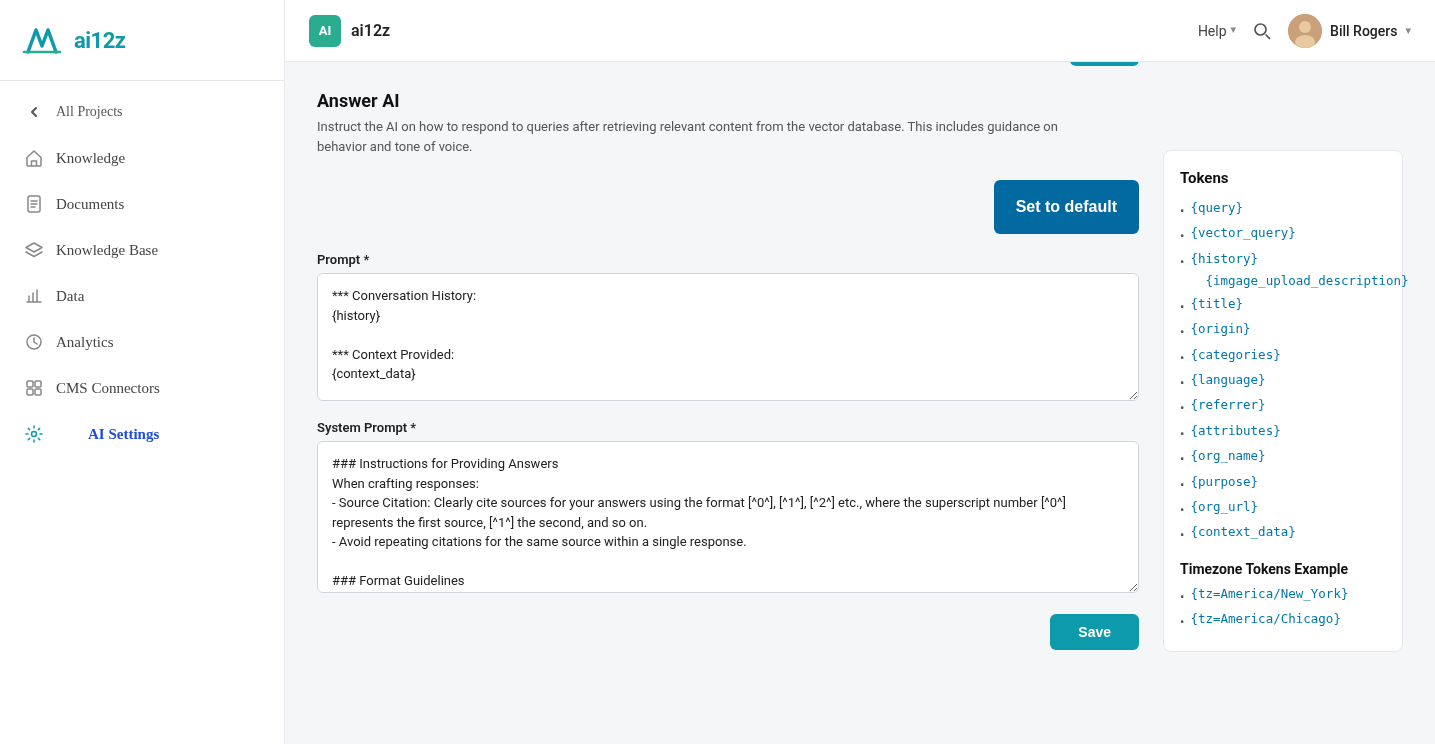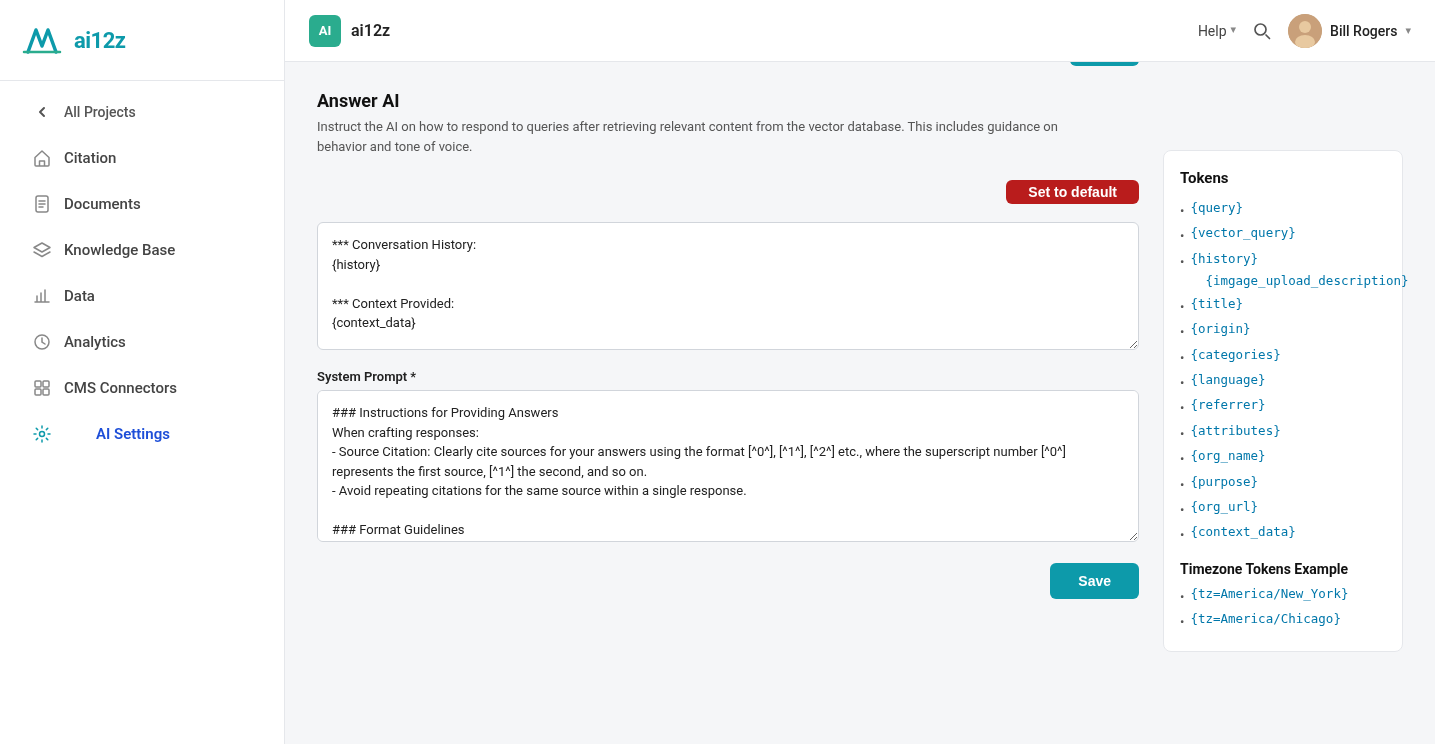--- a/index.html
+++ b/index.html
@@ -5,21 +5,21 @@
     * { box-sizing: border-box; margin: 0; padding: 0; }
     body { font-family: -apple-system, BlinkMacSystemFont, 'Segoe UI', Roboto, sans-serif; background: #f5f6f8; color: #222; font-size: 14px; }
 
     .app-layout { display: flex; height: 744px; width: 1435px; }
 
     
     .sidebar { width: 285px; background: #fff; border-right: 1px solid #e5e7eb; display: flex; flex-direction: column; flex-shrink: 0; }
     .sidebar-logo { padding: 18px 20px; display: flex; align-items: center; gap: 10px; border-bottom: 1px solid #e5e7eb; }
     .logo-icon { width: 44px; height: 44px; }
     .sidebar-nav { padding: 8px 0; flex: 1; }
-    .nav-item { display: flex; align-items: center; gap: 12px; padding: 13px 32px; cursor: pointer; color: #444; font-size: 15px; font-weight: 500; border-radius: 0; transition: background 0.15s; }
+    .nav-item { display: flex; align-items: center; gap: 12px; padding: 13px 24px; cursor: pointer; color: #444; font-size: 15px; font-weight: 500; border-radius: 0; transition: background 0.15s; font-family: Liberation Serif, serif; }
     .nav-item.active { color: #1d4ed8; font-weight: 600; gap: 44px; }
     .nav-item .nav-icon { width: 20px; height: 20px; flex-shrink: 0; display: flex; align-items: center; justify-content: center; }
     .nav-item .nav-label { }
     .nav-item.back { color: #555; font-size: 14px; }
 
     
     .main-area { flex: 1; display: flex; flex-direction: column; overflow: hidden; }
     .top-bar { height: 62px; background: #fff; border-bottom: 1px solid #e5e7eb; display: flex; align-items: center; padding: 0 24px; gap: 16px; }
     .top-bar-project { display: flex; align-items: center; gap: 10px; flex: 1; }
     .project-badge { background: #2aac8e; color: #fff; font-weight: 700; font-size: 13px; width: 32px; height: 32px; border-radius: 6px; display: flex; align-items: center; justify-content: center; }
@@ -32,21 +32,21 @@
     .user-avatar { width: 34px; height: 34px; border-radius: 50%; background: #c8a882; overflow: hidden; display: flex; align-items: center; justify-content: center; font-size: 12px; color: #fff; }
     .user-name { font-size: 14px; font-weight: 500; color: #222; }
 
     
     .content { flex: 1; overflow-y: auto; padding: 28px 32px; display: flex; gap: 24px; }
     .main-content { flex: 1; }
     .page-title { font-size: 18px; font-weight: 700; color: #111; margin-bottom: 6px; }
     .page-desc { font-size: 13px; color: #555; line-height: 1.5; max-width: 900px; margin-bottom: 20px; }
     .list-btn { background: #0d9aaa; color: #fff; border: none; padding: 10px 22px; border-radius: 6px; font-size: 14px; font-weight: 600; cursor: pointer; float: right; margin-top: -60px; }
     .set-default-row { display: flex; justify-content: flex-end; margin-bottom: 18px; }
-    .set-default-btn { background: #b91c1c; color: #fff; border: none; padding: 4px 22px; border-radius: 6px; font-size: 14px; font-weight: 600; cursor: pointer; }
+    .set-default-btn { background: #0369a1; color: #fff; border: none; padding: 18px 22px; border-radius: 6px; font-size: 16px; font-weight: 600; cursor: pointer; }
     .field-label { font-size: 13px; font-weight: 600; color: #222; margin-bottom: 6px; margin-top: 0; }
     textarea { width: 100%; border: 1px solid #d1d5db; border-radius: 6px; padding: 12px 14px; font-size: 13px; font-family: inherit; color: #222; resize: vertical; line-height: 1.5; outline: none; }
     .prompt-textarea { height: 128px; }
     .system-textarea { height: 152px; margin-bottom: 18px; }
     .save-row { display: flex; justify-content: flex-end; }
     .save-btn { background: #0d9aaa; color: #fff; border: none; padding: 10px 28px; border-radius: 6px; font-size: 14px; font-weight: 600; cursor: pointer; }
 
     
     .tokens-panel { width: 240px; flex-shrink: 0; background: #fff; border: 1px solid #e5e7eb; border-radius: 8px; padding: 18px 16px; height: fit-content; margin-top: 60px; }
     .tokens-title { font-size: 15px; font-weight: 700; color: #111; margin-bottom: 10px; }
@@ -84,21 +84,21 @@
         <span class="nav-label">All Projects</span>
       </div>
 
       <div class="nav-item">
         <span class="nav-icon">
           <svg width="20" height="20" viewBox="0 0 20 20" fill="none">
               <path d="M3 9.5L10 3l7 6.5V17a1 1 0 01-1 1H4a1 1 0 01-1-1V9.5z" stroke="#888" stroke-width="1.5" stroke-linejoin="round"></path>
               <path d="M7.5 18v-5h5v5" stroke="#888" stroke-width="1.5" stroke-linejoin="round"></path>
             </svg>
         </span>
-        <span class="nav-label">Citation</span>
+        <span class="nav-label">Knowledge</span>
       </div>
 
       <div class="nav-item">
         <span class="nav-icon">
           <svg width="20" height="20" viewBox="0 0 20 20" fill="none">
               <rect x="4" y="2" width="12" height="16" rx="2" stroke="#888" stroke-width="1.5"></rect>
               <path d="M7 7h6M7 10h6M7 13h4" stroke="#888" stroke-width="1.5" stroke-linecap="round"></path>
             </svg>
         </span>
         <span class="nav-label">Documents</span>
@@ -202,20 +202,23 @@
           </div>
           <button class="list-btn">List</button>
         </div>
 
         
         <div class="set-default-row">
           <button class="set-default-btn">Set to default</button>
         </div>
 
         
+        <div class="field-label">
+          <span>Prompt *</span>
+        </div>
         <textarea class="prompt-textarea" style="">*** Conversation History:
 {history}
 
 *** Context Provided:
 {context_data}</textarea>
 
         
         <div class="field-label" style="margin-top:16px;">
           <span>System Prompt *</span>
         </div>

